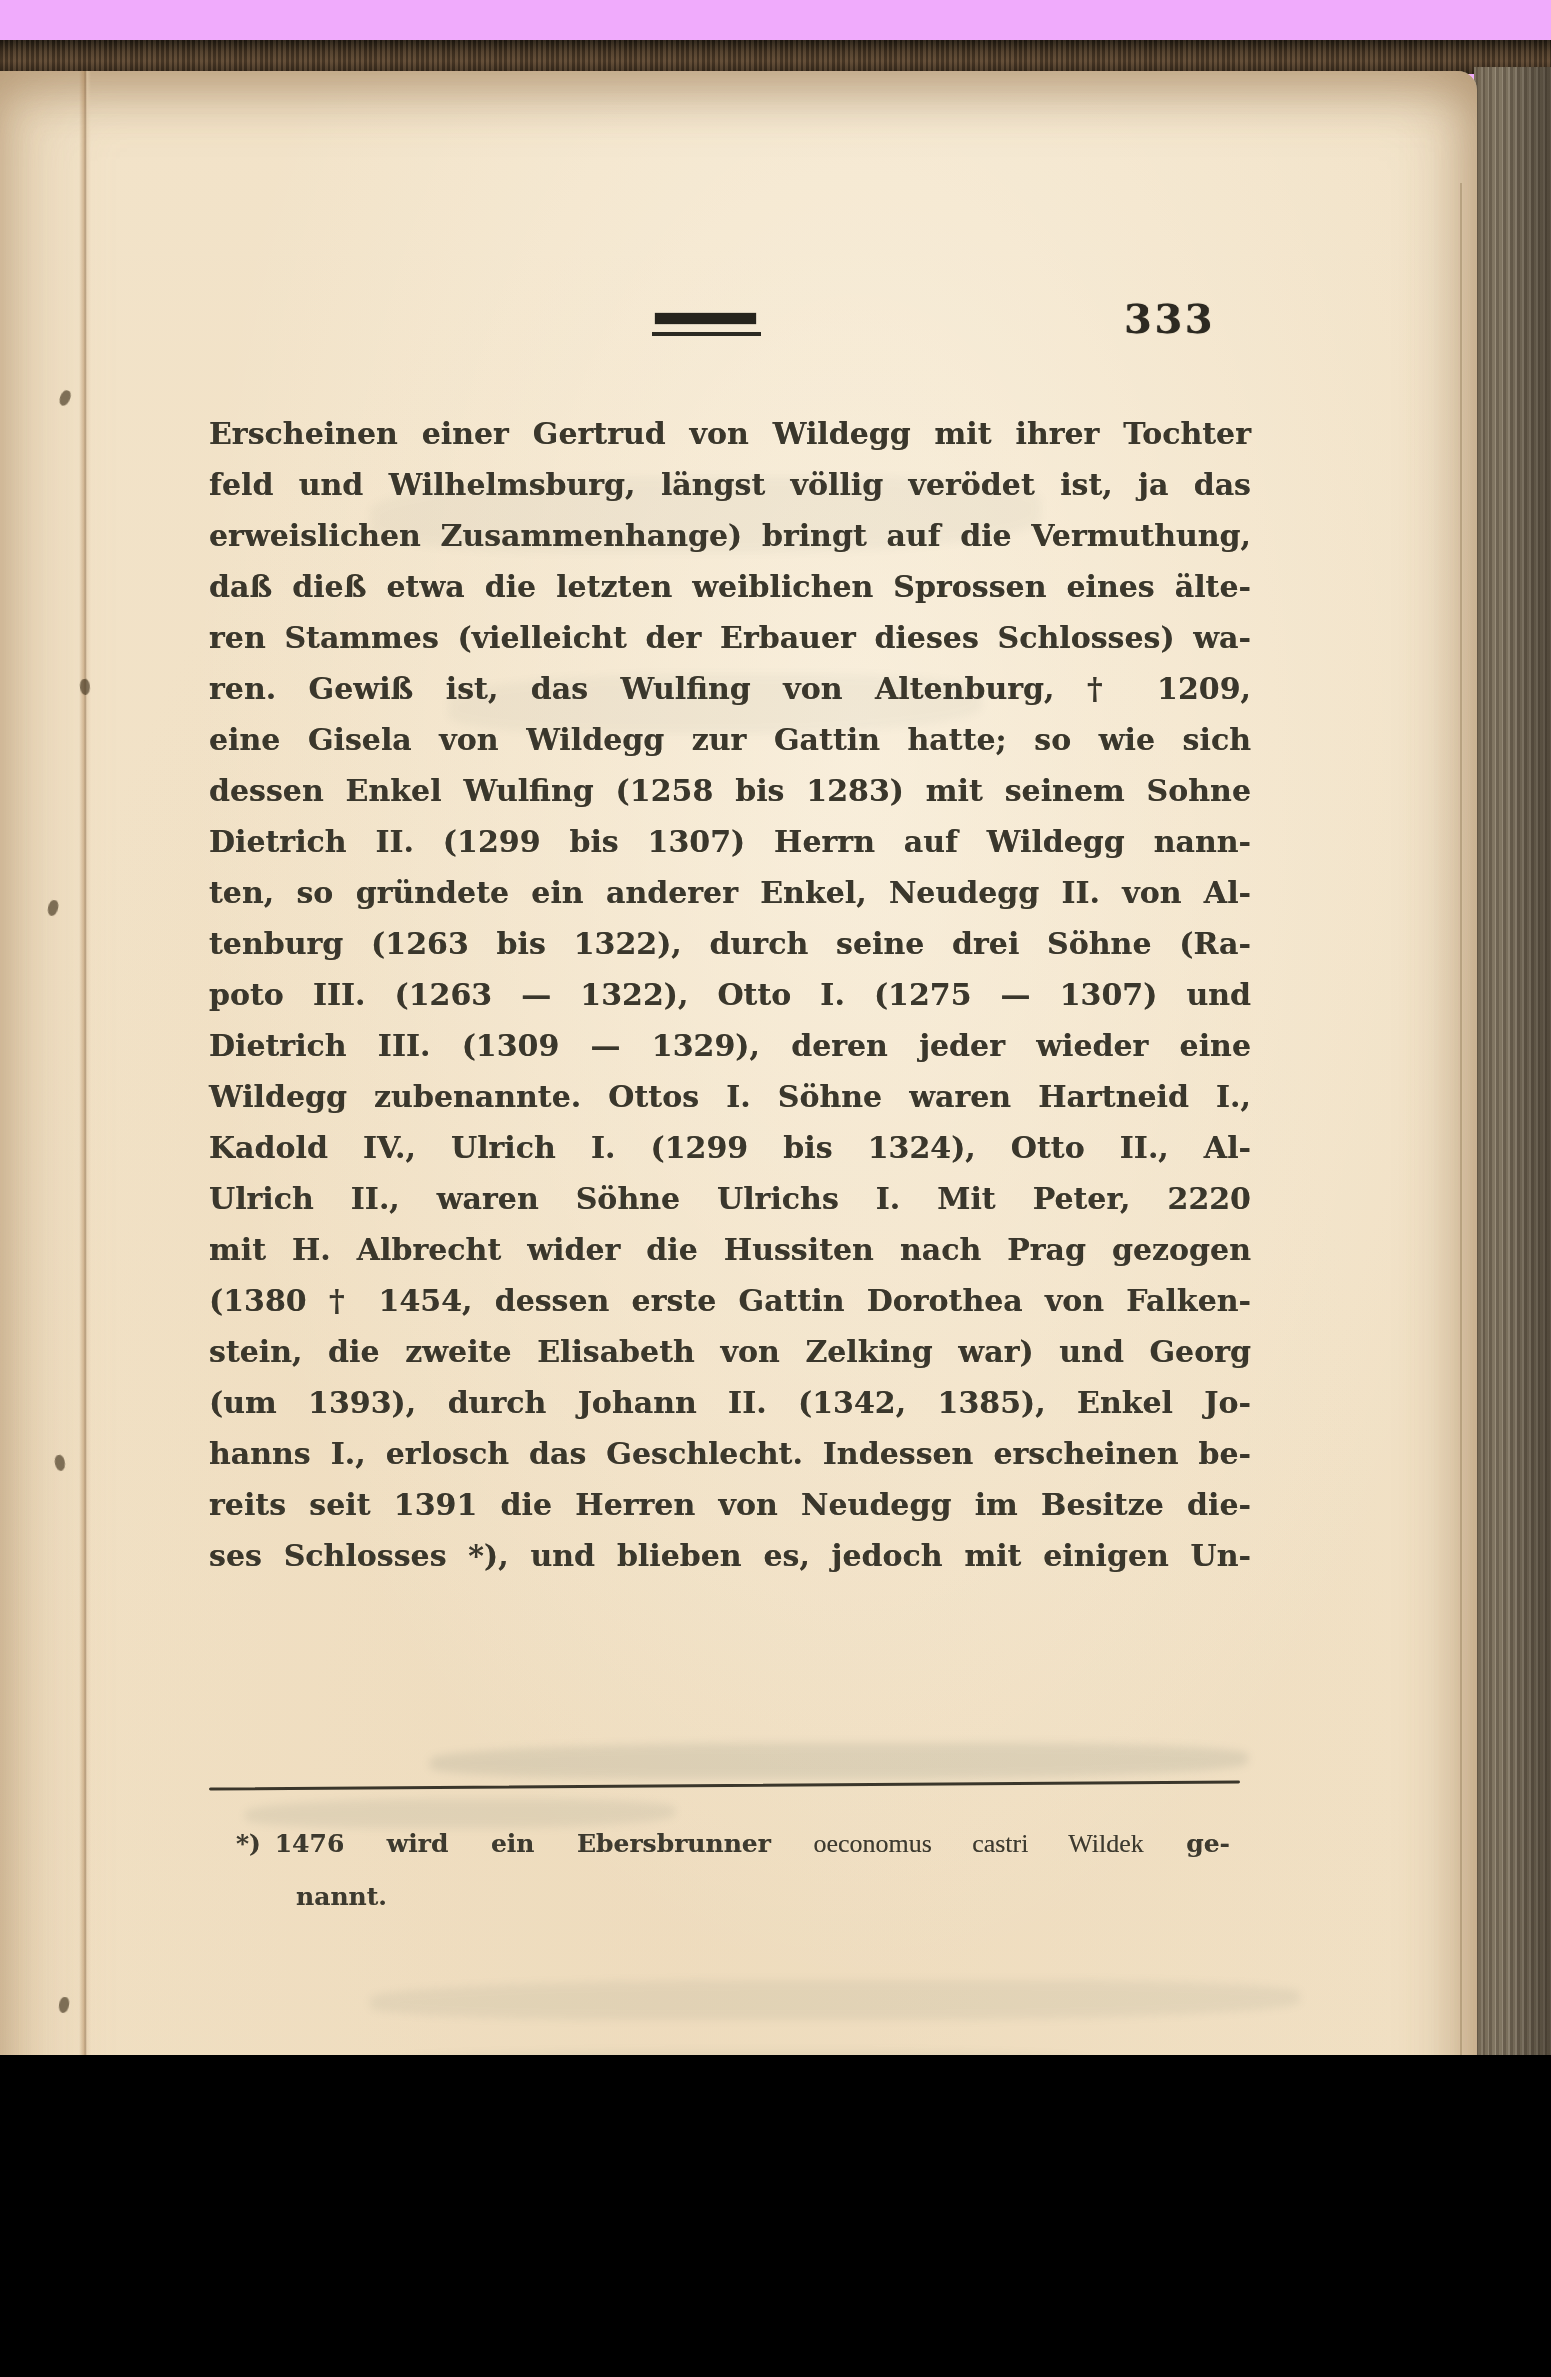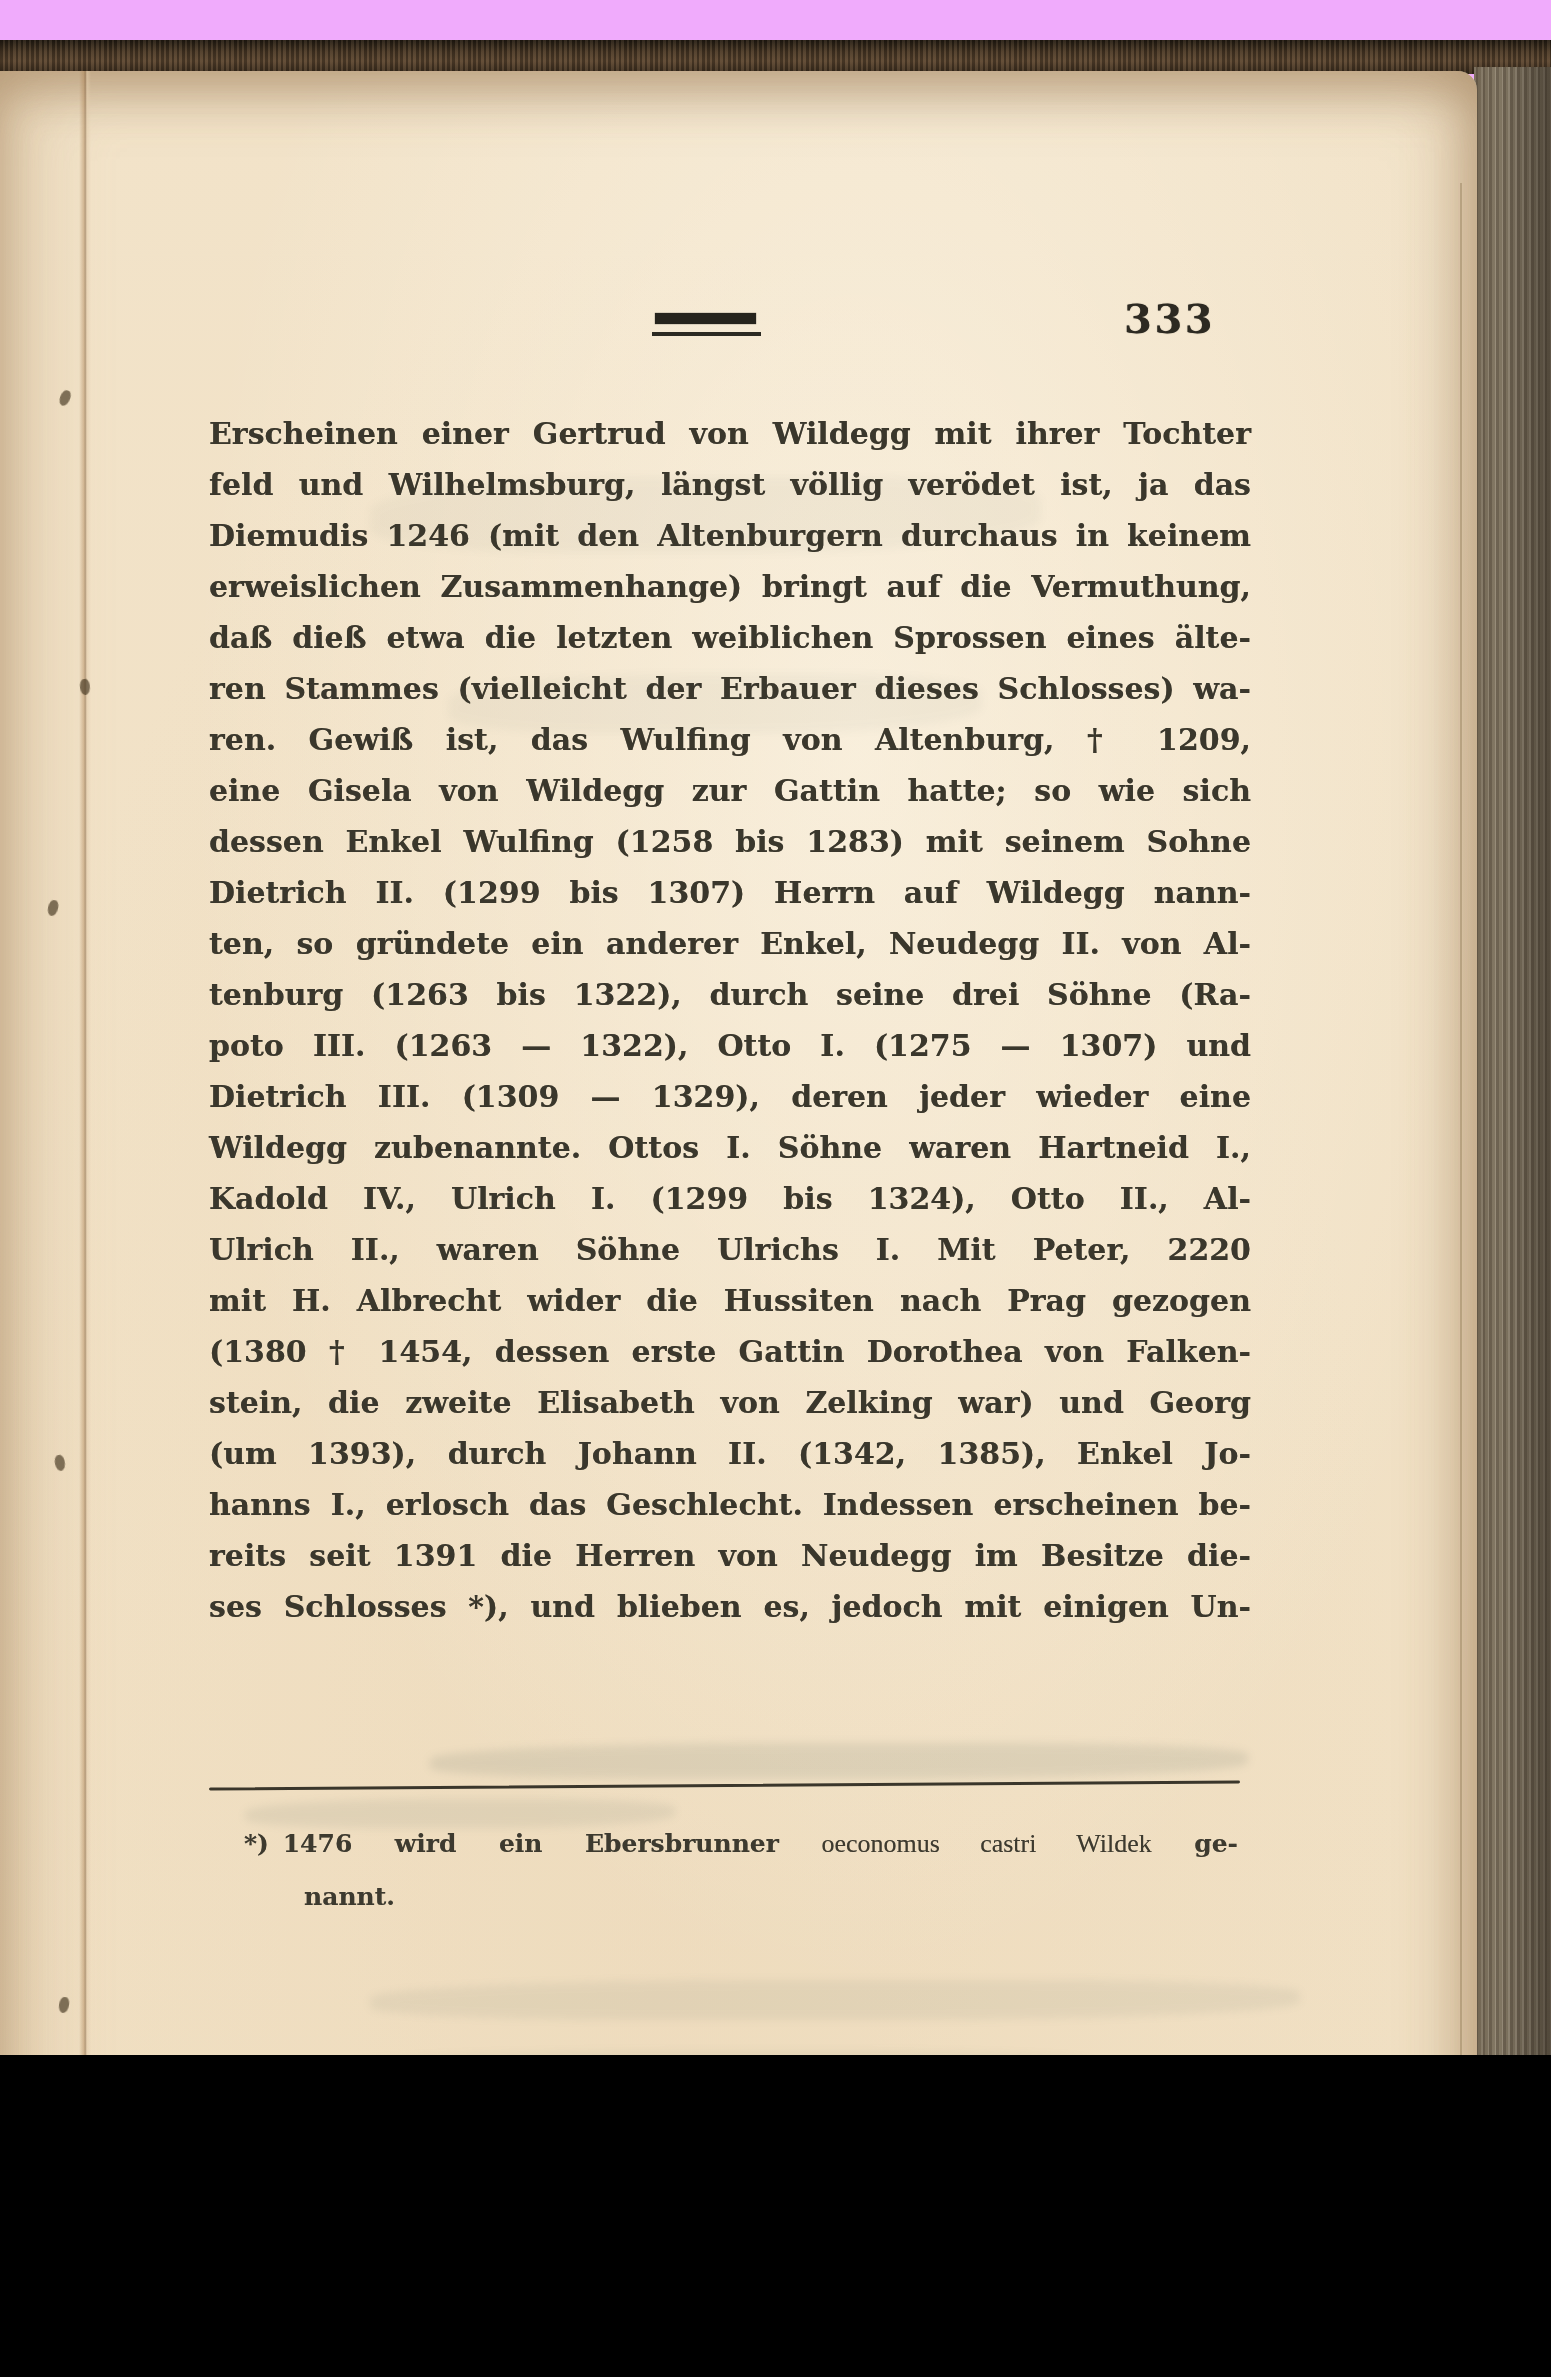--- a/index.html
+++ b/index.html
@@ -79,21 +79,21 @@
     font-size:30px;font-weight:700;line-height:51px;color:#3a372c;
     text-shadow:0 0 0.5px rgba(58,55,44,0.55);
   }
   .tl{text-align:justify;text-align-last:justify;white-space:nowrap;}
   
   .fn-rule{
     position:absolute;left:209px;top:1713px;width:1031px;height:3.4px;
     background:#3a362b;transform:rotate(-0.4deg);border-radius:1.7px;
   }
   .footnote{
-    position:absolute;left:244px;top:1746px;width:994px;
+    position:absolute;left:236px;top:1746px;width:994px;
     font-size:25px;font-weight:700;line-height:53px;color:#3d3a2f;
     text-shadow:0 0 0.4px rgba(61,58,47,0.5);
   }
   .fn-line1{text-align:justify;text-align-last:justify;}
   .fn-marker{margin-right:13.8px;}
   .latin{font-family:"Liberation Serif", serif;font-weight:400;font-size:26px;}
   .fn-line2{margin-left:60px;}
   
   .ghost{position:absolute;filter:blur(4.3px);border-radius:45% 30%;background:#6a7568;}
 </style>
@@ -126,21 +126,20 @@
     <div class="ghost" style="left:448px;top:603px;width:534px;height:60px;opacity:0.05"></div>
     <div class="ghost" style="left:430px;top:1672px;width:818px;height:36px;opacity:0.14"></div>
     <div class="ghost" style="left:245px;top:1728px;width:430px;height:29px;opacity:0.11"></div>
     <div class="ghost" style="left:370px;top:1909px;width:930px;height:40px;opacity:0.09"></div>
     <div class="ghost" style="left:336px;top:1980px;width:757px;height:34px;opacity:0.08"></div>
     <div class="ghost" style="left:310px;top:2033px;width:551px;height:29px;opacity:0.06"></div>
 
     <div class="text-block">
         <div class="tl">Erscheinen einer Gertrud von Wildegg mit ihrer Tochter</div>
         <div class="tl">feld und Wilhelmsburg, längst völlig verödet ist, ja das</div>
-        <div class="tl">Diemudis 1246 (mit den Altenburgern durchaus in keinem</div>
         <div class="tl">erweislichen Zusammenhange) bringt auf die Vermuthung,</div>
         <div class="tl">daß dieß etwa die letzten weiblichen Sprossen eines älte-</div>
         <div class="tl">ren Stammes (vielleicht der Erbauer dieses Schlosses) wa-</div>
         <div class="tl">ren.  Gewiß ist, das Wulfing von Altenburg, † 1209,</div>
         <div class="tl">eine Gisela von Wildegg zur Gattin hatte; so wie sich</div>
         <div class="tl">dessen Enkel Wulfing (1258 bis 1283) mit seinem Sohne</div>
         <div class="tl">Dietrich II. (1299 bis 1307) Herrn auf Wildegg nann-</div>
         <div class="tl">ten, so gründete ein anderer Enkel, Neudegg II. von Al-</div>
         <div class="tl">tenburg (1263 bis 1322), durch seine drei Söhne (Ra-</div>
         <div class="tl">poto III. (1263 — 1322), Otto I. (1275 — 1307) und</div>

